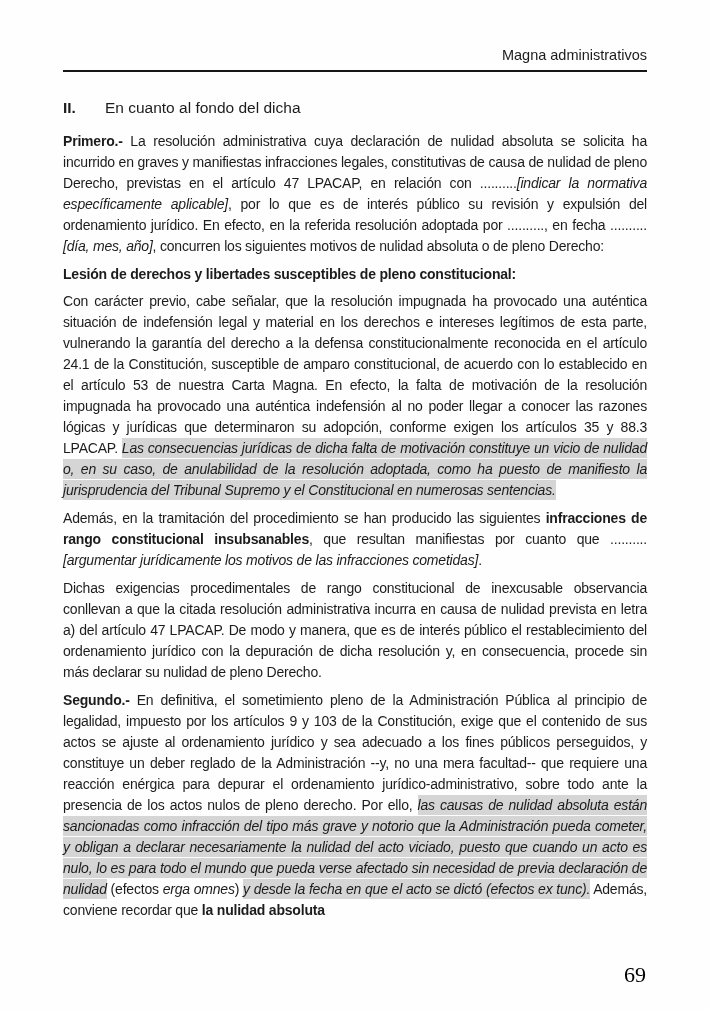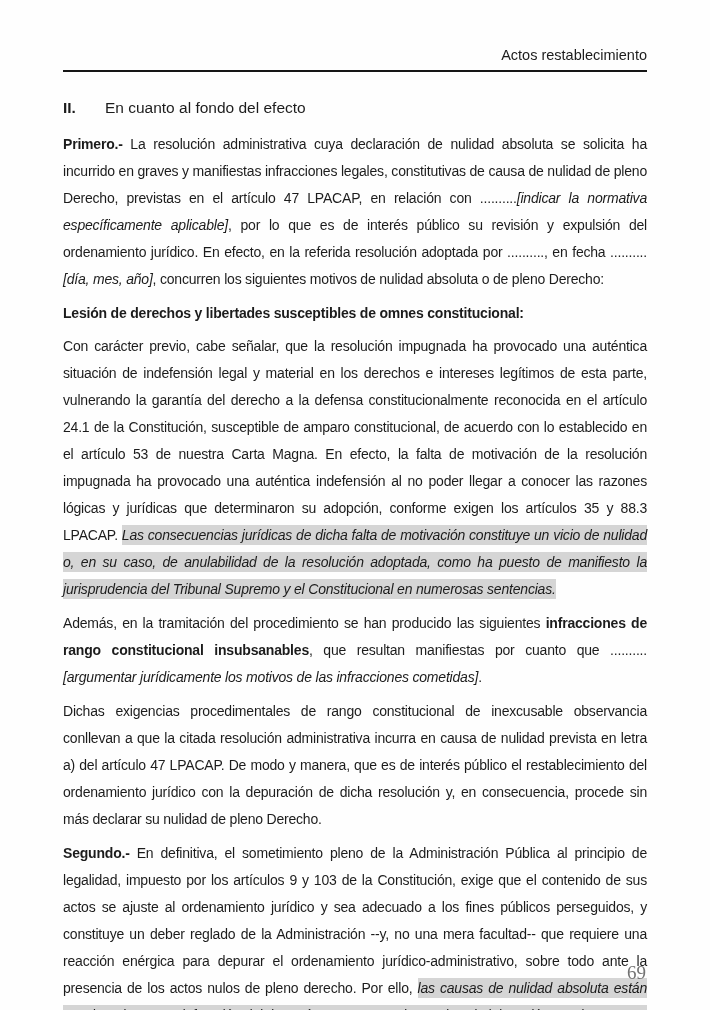--- a/index.html
+++ b/index.html
@@ -38,21 +38,21 @@
     font-weight:normal;
     line-height:19px;
   }
   .section-title .numeral{
     font-weight:bold;
     margin-right:29px;
   }
   .para{
     margin:0 0 7px 0;
     font-size:14px;
-    line-height:27px;
+    line-height:21px;
     text-align:justify;
     letter-spacing:-0.2px;
     hyphens:auto;
     -webkit-hyphens:auto;
   }
   .subheading{
     font-weight:bold;
     text-align:left;
     margin:2px 0 6px 0;
   }
@@ -62,39 +62,39 @@
   .seg-highlight{
     background:var(--highlight-color);
     padding:2.4px 0;
     box-decoration-break:slice;
     font-style:italic;
   }
   .page-number{
     position:absolute;
     top:962px;
     right:64px;
-    font-size:19px;
+    font-size:22px;
     font-family:"Liberation Serif", serif;
-    color:#737373;
+    color:#000000;
   }
 </style>
 </head>
 <body>
 
 <div class="page">
   <div class="doc">
     <div class="running-header">
-      <span>Actos restablecimiento</span>
+      <span>Magna administrativos</span>
     </div>
     <h2 class="section-title">
-      <span class="numeral">II.</span><span>En cuanto al fondo del efecto</span>
+      <span class="numeral">II.</span><span>En cuanto al fondo del dicha</span>
     </h2>
     <div id="doc-body">
         <p class="para"><span class="seg-bold">Primero.- </span><span class="seg-normal">La resolución administrativa cuya declaración de nulidad absoluta se solicita ha incurrido en graves y manifiestas infracciones legales, constitutivas de causa de nulidad de pleno Derecho, previstas en el artículo 47 LPACAP, en relación con ..........</span><span class="seg-italic">[indicar la normativa específicamente aplicable]</span><span class="seg-normal">, por lo que es de interés público su revisión y expulsión del ordenamiento jurídico. En efecto, en la referida resolución adoptada por .........., en fecha ..........</span><span class="seg-italic">[día, mes, año]</span><span class="seg-normal">, concurren los siguientes motivos de nulidad absoluta o de pleno Derecho:</span></p>
-        <p class="para subheading"><span class="seg-bold">Lesión de derechos y libertades susceptibles de omnes constitucional:</span></p>
+        <p class="para subheading"><span class="seg-bold">Lesión de derechos y libertades susceptibles de pleno constitucional:</span></p>
         <p class="para"><span class="seg-normal">Con carácter previo, cabe señalar, que la resolución impugnada ha provocado una auténtica situación de indefensión legal y material en los derechos e intereses legítimos de esta parte, vulnerando la garantía del derecho a la defensa constitucionalmente reconocida en el artículo 24.1 de la Constitución, susceptible de amparo constitucional, de acuerdo con lo establecido en el artículo 53 de nuestra Carta Magna. En efecto, la falta de motivación de la resolución impugnada ha provocado una auténtica indefensión al no poder llegar a conocer las razones lógicas y jurídicas que determinaron su adopción, conforme exigen los artículos 35 y 88.3 LPACAP. </span><span class="seg-highlight">Las consecuencias jurídicas de dicha falta de motivación constituye un vicio de nulidad o, en su caso, de anulabilidad de la resolución adoptada, como ha puesto de manifiesto la jurisprudencia del Tribunal Supremo y el Constitucional en numerosas sentencias.</span></p>
         <p class="para"><span class="seg-normal">Además, en la tramitación del procedimiento se han producido las siguientes </span><span class="seg-bold">infracciones de rango constitucional insubsanables</span><span class="seg-normal">, que resultan manifiestas por cuanto que ..........</span><span class="seg-italic">[argumentar jurídicamente los motivos de las infracciones cometidas]</span><span class="seg-normal">.</span></p>
         <p class="para"><span class="seg-normal">Dichas exigencias procedimentales de rango constitucional de inexcusable observancia conllevan a que la citada resolución administrativa incurra en causa de nulidad prevista en letra a) del artículo 47 LPACAP. De modo y manera, que es de interés público el restablecimiento del ordenamiento jurídico con la depuración de dicha resolución y, en consecuencia, procede sin más declarar su nulidad de pleno Derecho.</span></p>
         <p class="para"><span class="seg-bold">Segundo.- </span><span class="seg-normal">En definitiva, el sometimiento pleno de la Administración Pública al principio de legalidad, impuesto por los artículos 9 y 103 de la Constitución, exige que el contenido de sus actos se ajuste al ordenamiento jurídico y sea adecuado a los fines públicos perseguidos, y constituye un deber reglado de la Administración --y, no una mera facultad-- que requiere una reacción enérgica para depurar el ordenamiento jurídico-administrativo, sobre todo ante la presencia de los actos nulos de pleno derecho. Por ello, </span><span class="seg-highlight">las causas de nulidad absoluta están sancionadas como infracción del tipo más grave y notorio que la Administración pueda cometer, y obligan a declarar necesariamente la nulidad del acto viciado, puesto que cuando un acto es nulo, lo es para todo el mundo que pueda verse afectado sin necesidad de previa declaración de nulidad</span><span class="seg-normal"> (efectos </span><span class="seg-italic">erga omnes</span><span class="seg-normal">) </span><span class="seg-highlight">y desde la fecha en que el acto se dictó (efectos ex tunc).</span><span class="seg-normal"> Además, conviene recordar que </span><span class="seg-bold">la nulidad absoluta</span></p>
       </div>
   </div>
   <div class="page-number">69</div>
 </div>
 
 </body></html>

